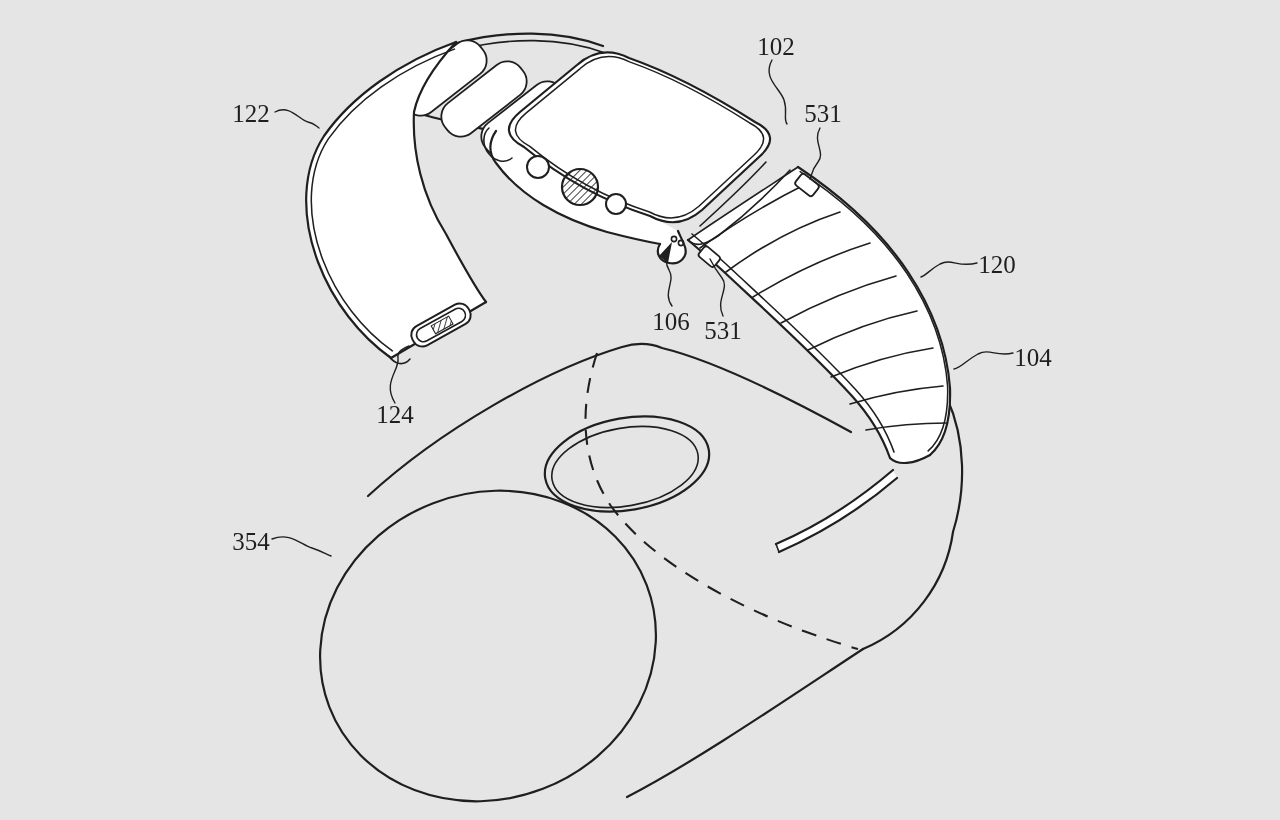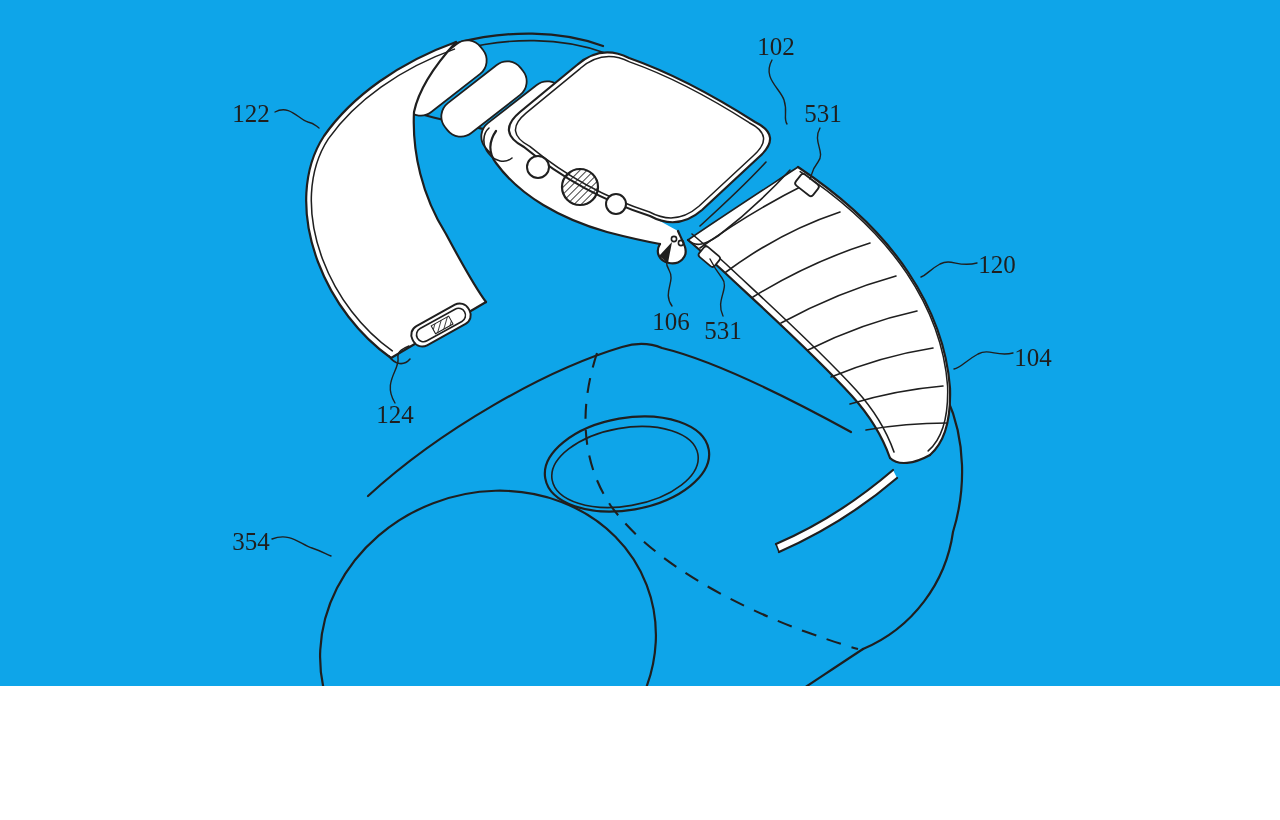--- a/index.html
+++ b/index.html
@@ -3,22 +3,22 @@
 <meta charset="utf-8">
 <style>
   html, body {
     margin: 0;
     padding: 0;
     background: #ffffff;
   }
   .page {
     position: relative;
     width: 1280px;
-    height: 686px;
-    background: #0ea5e9;
+    height: 820px;
+    background: #e5e5e5;
     overflow: hidden;
     font-family: "Liberation Serif", serif;
   }
   svg.figure {
     display: block;
     width: 1280px;
     height: 820px;
   }
   .outline {
     fill: none;

